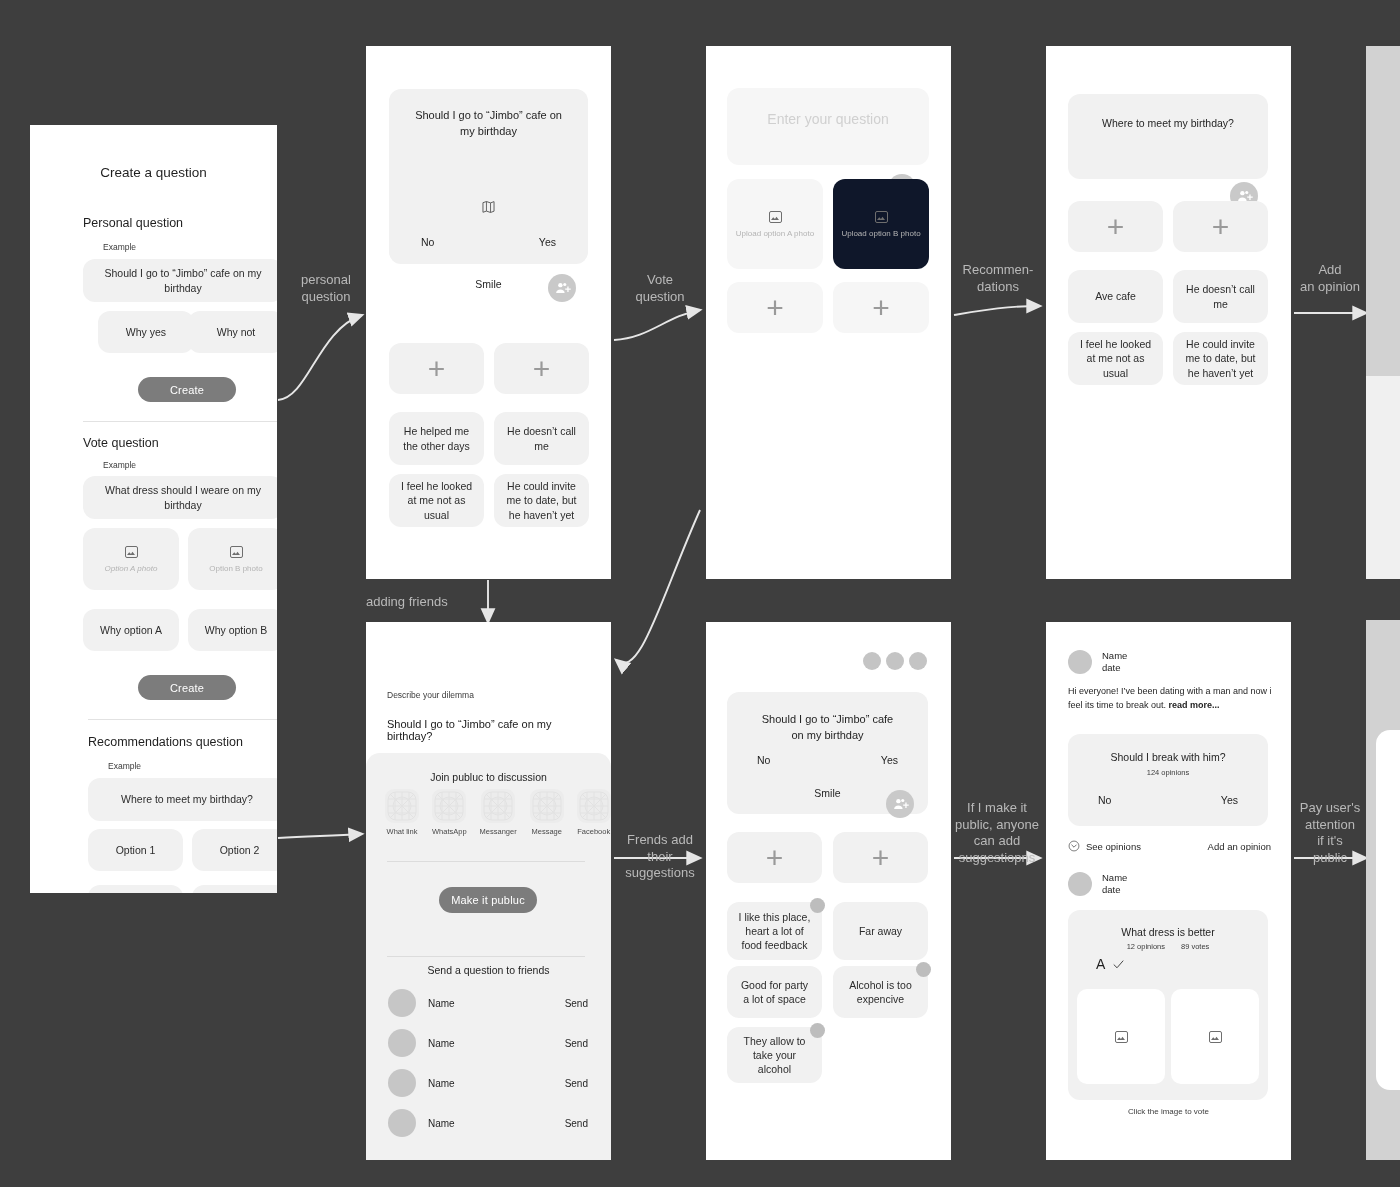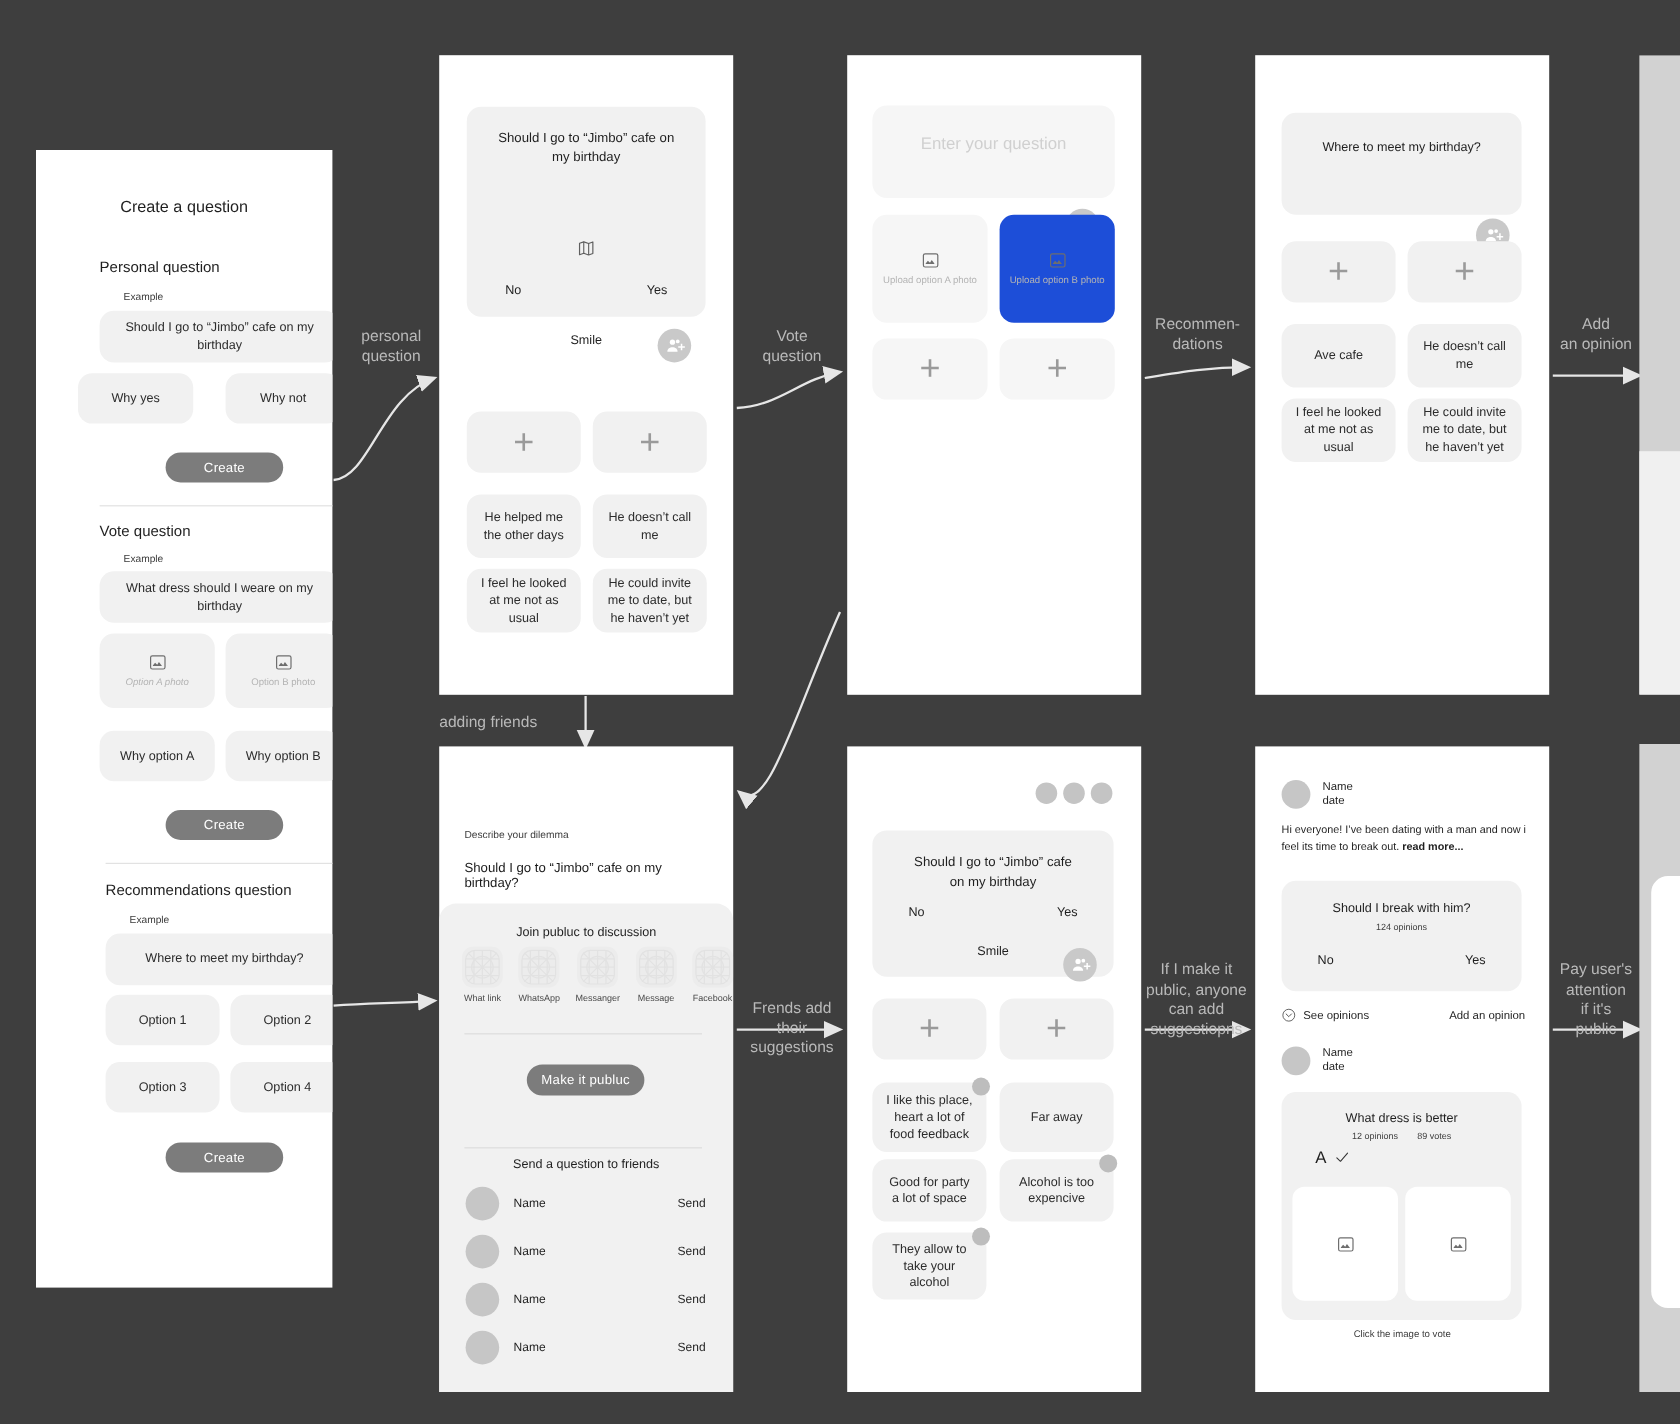--- a/index.html
+++ b/index.html
@@ -159,27 +159,27 @@
 
   <div class="flow-label" style="left:286px; top:272px; width:80px;">personal<br>question</div>
   <div class="flow-label" style="left:622px; top:272px; width:76px;">Vote<br>question</div>
   <div class="flow-label" style="left:952px; top:262px; width:92px;">Recommen-<br>dations</div>
   <div class="flow-label" style="left:1294px; top:262px; width:72px;">Add<br>an opinion</div>
   <div class="flow-label left" style="left:366px; top:594px; width:160px;">adding friends</div>
   <div class="flow-label" style="left:614px; top:832px; width:92px;">Frends add<br>their<br>suggestions</div>
   <div class="flow-label" style="left:950px; top:800px; width:94px;">If I make it<br>public, anyone<br>can add<br>suggestiopns</div>
   <div class="flow-label" style="left:1292px; top:800px; width:76px;">Pay user's<br>attention<br>if it's<br>public</div>
 
-  <div class="phone" style="left:30px; top:125px; width:247px; height:948px;">
+  <div class="phone" style="left:30px; top:125px; width:247px; height:768px;">
     <div class="s1-title">Create a question</div>
 
     <div class="sec-head" style="left:53px; top:91px;">Personal question</div>
     <div class="sec-sub" style="left:53px; top:117px;">Example</div>
     <div class="chip" style="position:absolute; left:53px; top:134px; width:200px; height:43px;">Should I go to “Jimbo” cafe on my birthday</div>
-    <div class="chip" style="position:absolute; left:35px; top:186px; width:96px; height:42px;text-align:center;">Why yes</div>
+    <div class="chip" style="position:absolute; left:68px; top:186px; width:96px; height:42px;text-align:center;">Why yes</div>
     <div class="chip" style="position:absolute; left:158px; top:186px; width:96px; height:42px;">Why not</div>
     <div class="btn-primary" style="position:absolute; left:108px; top:252px; width:98px; height:25px;">Create</div>
     <div class="divider" style="position:absolute; left:53px; top:296px; width:200px;"></div>
 
     <div class="sec-head" style="left:53px; top:311px;">Vote question</div>
     <div class="sec-sub" style="left:53px; top:335px;">Example</div>
     <div class="chip" style="position:absolute; left:53px; top:351px; width:200px; height:43px;">What dress should I weare on my birthday</div>
     <div class="photo-cell" style="position:absolute; left:53px; top:403px; width:96px; height:62px;font-style:italic;">
       <span class="img-ico"></span>
       <span class="lbl">Option A photo</span>
@@ -251,21 +251,21 @@
         <path d="M3 18.4c0-3.3 2.7-5.1 6-5.1s6 1.8 6 5.1z" fill="#ffffff"></path>
         <circle cx="15.2" cy="6.4" r="2.2" fill="#ffffff"></circle>
         <path d="M18.8 9.1h1.8v3h3v1.8h-3v3h-1.8v-3h-3v-1.8h3z" fill="#ffffff"></path>
       </svg>
     </div>
 
     <div class="photo-cell" style="position:absolute; left:21px; top:133px; width:96px; height:90px; background:#f6f6f6;">
       <span class="img-ico"></span>
       <span class="lbl">Upload option A photo</span>
     </div>
-    <div class="photo-cell" style="position:absolute; left:127px; top:133px; width:96px; height:90px; background:#1d4ed8;">
+    <div class="photo-cell" style="position:absolute; left:127px; top:133px; width:96px; height:90px; background:#0f172a;">
       <span class="img-ico"></span>
       <span class="lbl">Upload option B photo</span>
     </div>
 
     <div class="plus-chip" style="position:absolute; left:21px; top:236px; width:96px; height:51px; background:#f6f6f6;">+</div>
     <div class="plus-chip" style="position:absolute; left:127px; top:236px; width:96px; height:51px; background:#f6f6f6;">+</div>
   </div>
 
   <div class="phone" style="left:1046px; top:46px; width:245px; height:533px;">
     <div class="card" style="position:absolute; left:22px; top:48px; width:200px; height:85px;">

